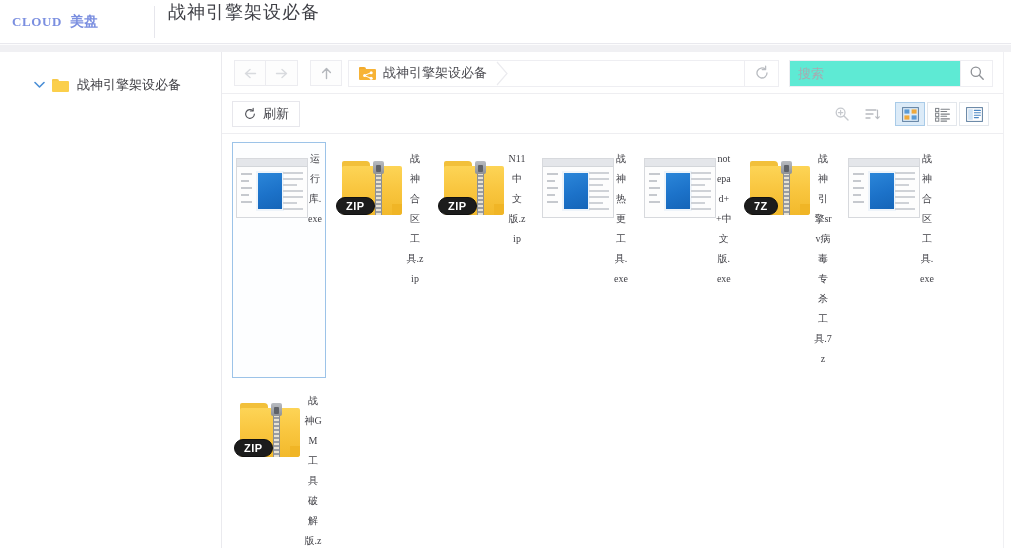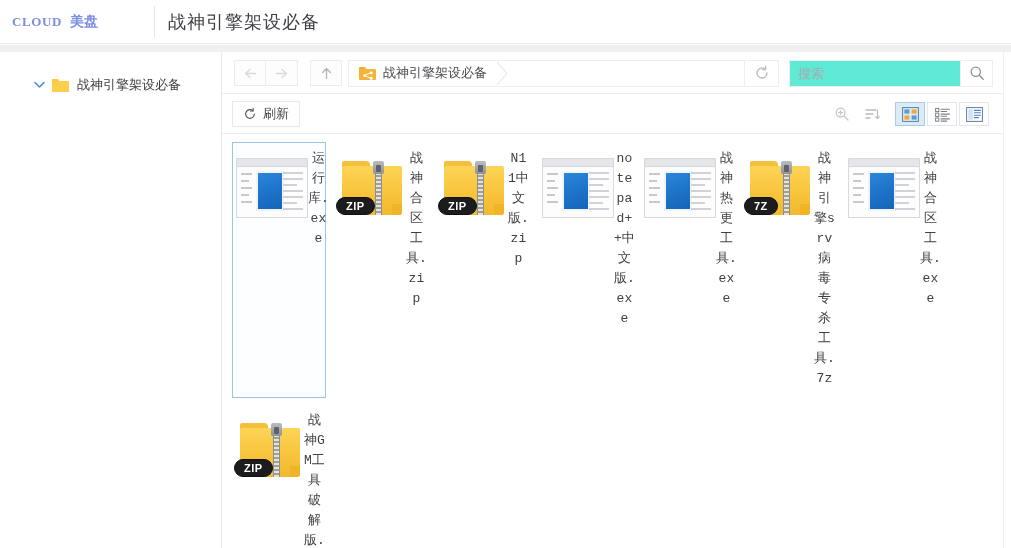--- a/index.html
+++ b/index.html
@@ -8,21 +8,21 @@
     background:#ffffff;
     font-family:"Liberation Sans","DejaVu Sans",sans-serif;
     -webkit-font-smoothing:antialiased;
   }
   .app{position:relative;width:1011px;height:548px;background:#fcfcfd;}
 
   
   .header{
     position:absolute;left:0;top:0;width:1011px;height:44px;
     background:#ffffff;
-    display:flex;align-items:center;
+    display:flex;
   }
   .header:after{
     content:"";position:absolute;left:0;bottom:0;width:1011px;height:1px;
     background:#e9e9ee;
   }
   .brand{
     width:154px;height:44px;display:flex;align-items:center;
     padding-left:12px;box-sizing:border-box;
   }
   .brand-cloud{
@@ -204,23 +204,23 @@
     border:1px solid transparent;box-sizing:content-box;cursor:default;
   }
   .file-cell.selected{
     border:1px solid #9cc3e8;background:#fdfeff;
   }
   .icon-area{
     width:80px;height:78px;display:flex;align-items:center;justify-content:center;
     margin-bottom:4px;
   }
   .file-label{
-    font-size:13px;line-height:20px;color:#3f3f45;text-align:center;
+    font-size:10px;line-height:20px;color:#3f3f45;text-align:center;
     width:86px;word-break:break-all;
-    font-family:Liberation Mono, monospace;
+    font-family:Liberation Serif, serif;
   }
 
   
   .exe-ic{
     width:72px;height:60px;background:#fdfdfd;border:1px solid #d7d9dd;
     position:relative;box-sizing:border-box;
   }
   .exe-title{
     position:absolute;left:0;top:0;width:100%;height:8px;
     background:#e4e6ea;border-bottom:1px solid #d3d6da;box-sizing:border-box;
@@ -509,21 +509,21 @@
                 <i></i>
                 <i></i>
                 <i></i>
                 <i></i>
                 <i></i>
                 <i></i>
                 <i></i>
               </span>
             </span>
           </div>
-          <div class="file-label">notepad++中文版.exe</div>
+          <div class="file-label">战神热更工具.exe</div>
         </div>
         <div class="file-cell">
           <div class="icon-area">
             <span class="exe-ic">
               <span class="exe-title"></span>
               <span class="exe-side">
                 <i></i>
                 <i></i>
                 <i></i>
                 <i></i>
@@ -534,21 +534,21 @@
                 <i></i>
                 <i></i>
                 <i></i>
                 <i></i>
                 <i></i>
                 <i></i>
                 <i></i>
               </span>
             </span>
           </div>
-          <div class="file-label">战神热更工具.exe</div>
+          <div class="file-label">notepad++中文版.exe</div>
         </div>
         <div class="file-cell">
           <div class="icon-area">
             <span class="arc-ic">
               <span class="arc-tab"></span>
               <span class="arc-body">
                 <span class="arc-fold"></span>
               </span>
               <span class="zipper">
                 <span class="zip-track"></span>

